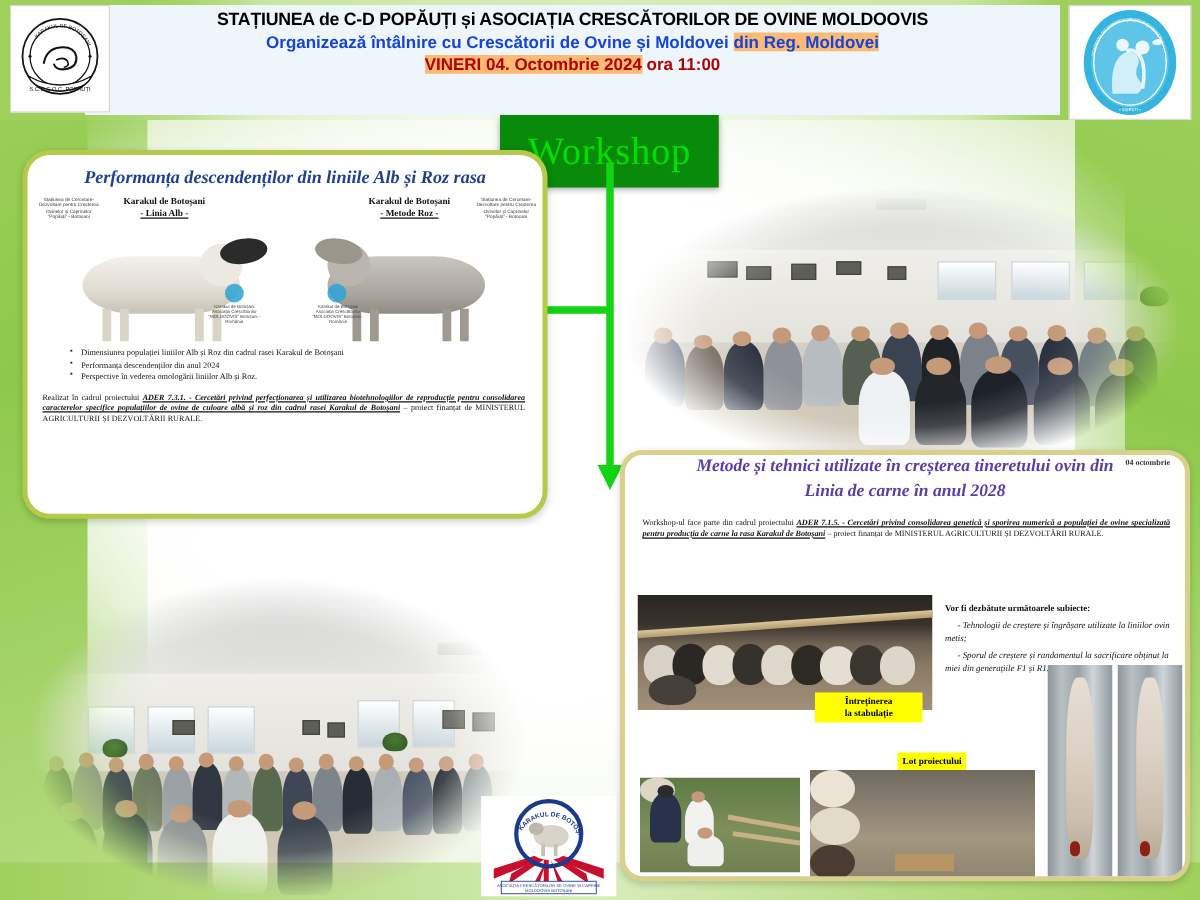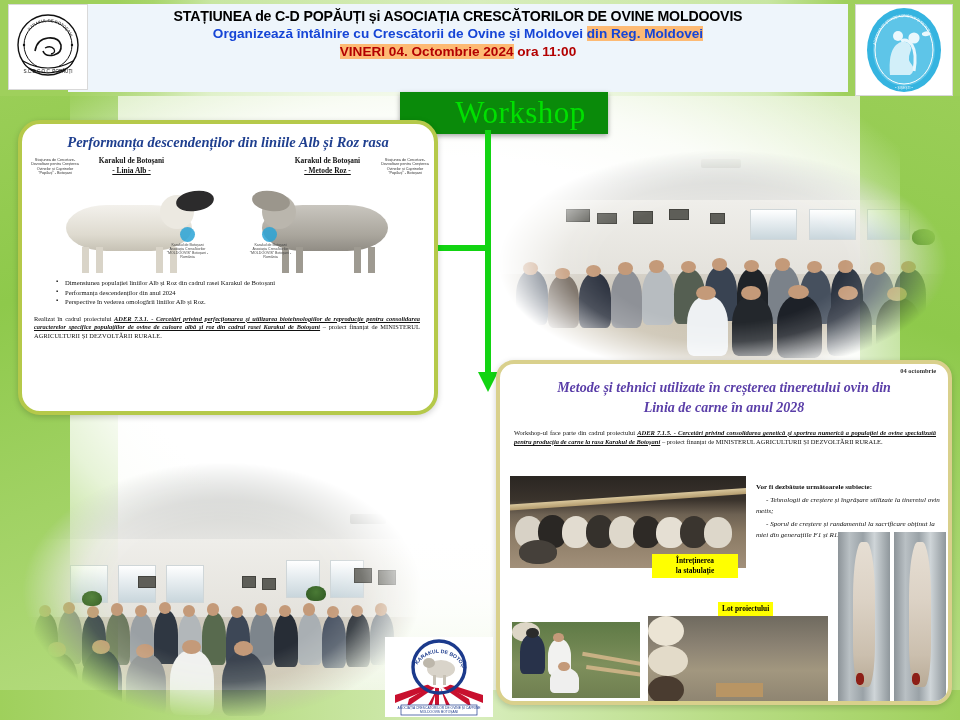--- a/index.html
+++ b/index.html
@@ -69,25 +69,24 @@
     position:absolute;left:855px;top:4px;width:96px;height:90px;
     background:#ffffff;border:1px solid #d9d9d9;
   }
   .logo-bottom{
     position:absolute;left:385px;top:637px;width:108px;height:80px;
     background:#ffffff;
   }
 
   
   .workshop{
-    position:absolute;left:400px;top:92px;width:175px;height:42px;
+    position:absolute;left:400px;top:92px;width:175px;height:58px;
     background:#0a8a0a;
     display:flex;align-items:center;justify-content:center;
     box-shadow:0 2px 5px rgba(0,0,0,0.35);
-    padding-left:33px;
   }
   .workshop span{
     font-family:"Liberation Serif", serif;
     font-size:31px;color:#00e000;letter-spacing:0.5px;line-height:32px;
   }
 
   
   .arrow-v{position:absolute;left:485px;top:130px;width:6px;height:246px;background:#12d412;}
   .arrow-h{position:absolute;left:428px;top:245px;width:60px;height:6px;background:#12d412;}
   .arrow-head-left{
@@ -172,21 +171,21 @@
     background:#ffffff;
     border:4px solid #d9d08c;border-radius:18px;
     box-shadow:0 2px 6px rgba(0,0,0,0.18);
     overflow:hidden;box-sizing:border-box;
   }
   .sr-date{
     position:absolute;right:12px;top:3px;font-family:"Liberation Serif", serif;
     font-size:6.4px;font-weight:bold;color:#333;
   }
   .sr-title{
-    text-align:center;margin-top:14px;padding:0 14px;
+    text-align:center;padding:0 14px;
     font-family:"Liberation Serif", serif;font-style:italic;font-weight:bold;
     font-size:14px;color:#5a3ea8;line-height:20px;
   }
   .sr-para{
     margin:10px 12px 0 14px;
     font-family:"Liberation Serif", serif;font-size:6.5px;color:#111;
     line-height:9px;text-align:justify;
   }
   .sr-para .em{font-style:italic;font-weight:bold;text-decoration:underline;}
   .sr-sub{
@@ -517,21 +516,21 @@
         <div class="sheepb" style="left:52%;top:43%;width:12%;height:35%;background:#2e2a26;"></div>
         <div class="sheepb" style="left:62%;top:45%;width:12%;height:33%;background:#e5dfd3;"></div>
         <div class="sheepb" style="left:72%;top:43%;width:12%;height:35%;background:#3a352f;"></div>
         <div class="sheepb" style="left:82%;top:45%;width:12%;height:33%;background:#ddd7ca;"></div>
         <div class="sheepb" style="left:4%;top:70%;width:16%;height:26%;background:#45403a;"></div>
       </div>
     </div>
 
     <div class="sr-sub">
       <span class="hdr">Vor fi dezbătute următoarele subiecte:</span>
-      <p>-      Tehnologii de creștere și îngrășare utilizate la tineretul ovin metis;</p>
+      <p>-      Tehnologii de creștere și îngrășare utilizate la liniilor ovin metis;</p>
       <p>-      Sporul de creștere și randamentul la sacrificare obținut la miei din generațiile F1 și R1.</p>
     </div>
 
     <div class="ylabel" style="left:152px;top:190px;width:78px;">
       <div>Întreținerea</div>
       <div>la stabulație</div>
     </div>
     <div class="ylabel" style="left:218px;top:238px;">Lot proiectului</div>
 
     <div class="photo" style="left:12px;top:258px;width:128px;height:76px;">

